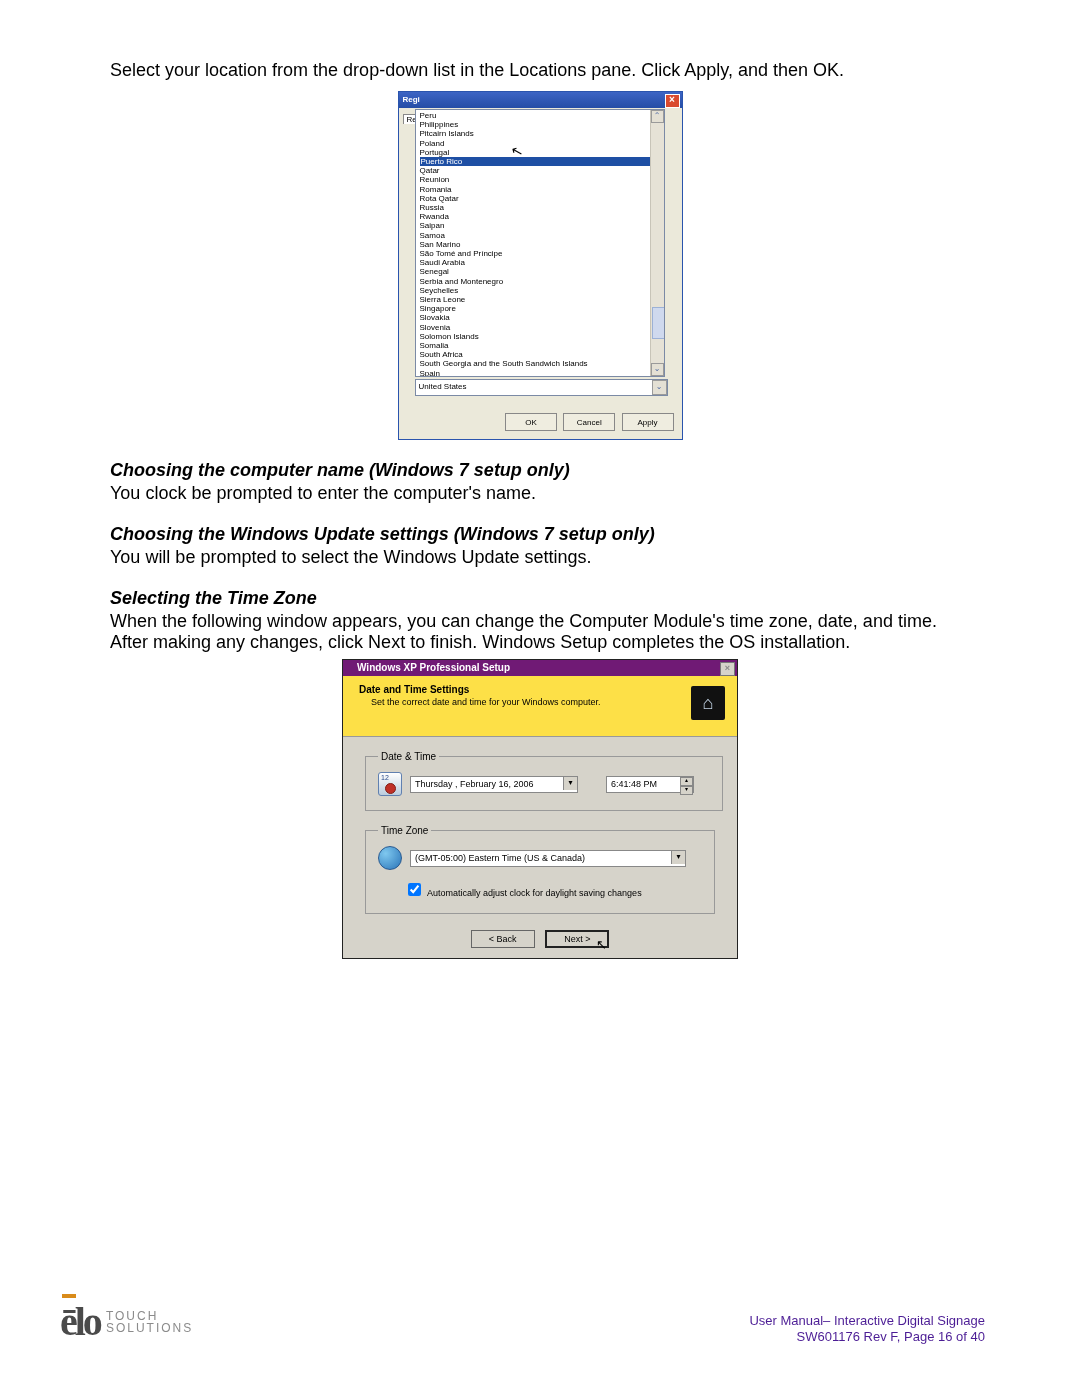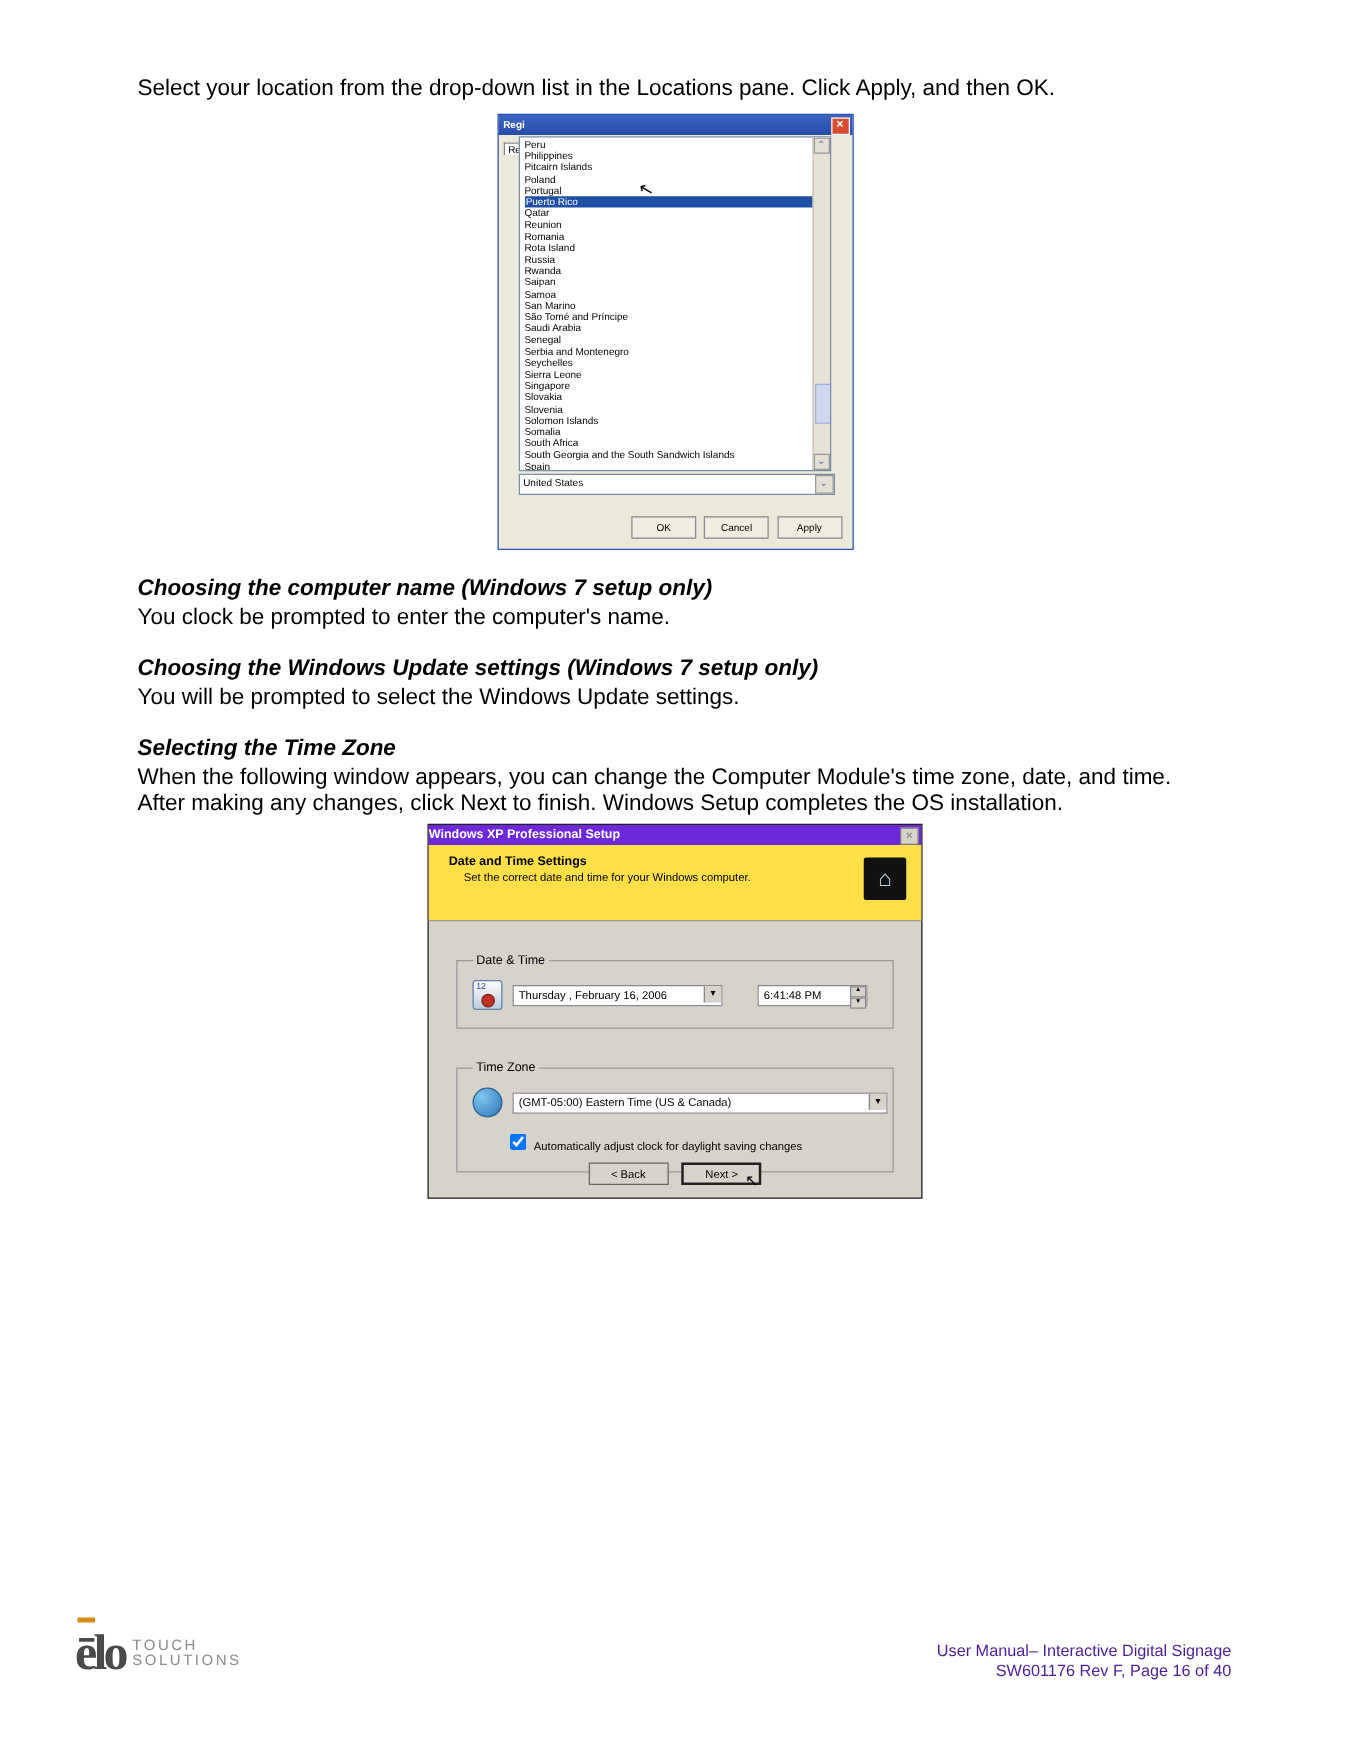--- a/index.html
+++ b/index.html
@@ -22,28 +22,28 @@
   .dlg1 .combo{position:absolute;left:16px;top:287px;width:248px;height:15px;border:1px solid #7b8aa5;background:#fff;font-size:8px;line-height:14px;padding-left:3px}
   .dlg1 .combo .drop{position:absolute;right:0;top:0;width:13px;height:13px;border:1px solid #9a9a9a;background:#e4e0d4;color:#4f6aa3;font-size:8px;text-align:center;line-height:11px}
   .dlg1 .btns{position:absolute;bottom:8px;right:8px}
   .dlg1 .btns button{width:52px;height:18px;font-size:8px;margin-left:4px;border:1px solid #888;background:#efede0}
   .cursor1{position:absolute;left:112px;top:51px;font-size:14px;color:#000;transform:rotate(-15deg)}
   
   h4{font-style:italic;font-weight:bold;font-size:18px;margin:20px 0 2px 0}
   p{margin:0 0 2px 0}
   
   .dlg2{width:394px;height:298px;background:#d6d3ca;border:1px solid #222;font-family:Tahoma,Arial,sans-serif;font-size:10px;position:relative}
-  .dlg2 .titlebar{height:16px;background:#6d28d9;color:#fff;font-weight:bold;padding-left:0;line-height:16px;font-size:10px;position:relative}
+  .dlg2 .titlebar{height:16px;background:#701a75;color:#fff;font-weight:bold;padding-left:14px;line-height:16px;font-size:10px;position:relative}
   .dlg2 .titlebar .x{position:absolute;right:2px;top:2px;width:13px;height:12px;border:1px solid #777;background:#d6d3ca;text-align:center;line-height:10px;color:#888;font-size:9px}
   .dlg2 .hdr{background:#fde047;height:52px;padding:8px 0 0 16px;border-bottom:1px solid #999;position:relative}
   .dlg2 .hdr b{font-size:10px}
   .dlg2 .hdr .sub{font-size:9px;margin-left:12px;margin-top:2px}
   .dlg2 .hdr .hicon{position:absolute;right:12px;top:10px;width:34px;height:34px;background:#111;border-radius:2px;display:flex;align-items:center;justify-content:center}
   .dlg2 .hdr .hicon span{color:#c3d3e4;font-size:18px}
-  .dlg2 fieldset{border:1px solid #999;margin:26px 22px 8px 22px;padding:10px 4px 14px 12px}
+  .dlg2 fieldset{border:1px solid #999;margin:14px 22px 8px 22px;padding:10px 28px 14px 12px}
   .dlg2 legend{font-size:10px;padding:0 3px}
   .dlg2 .row{display:flex;align-items:center}
   .dlg2 .ico{width:22px;height:22px;margin-right:8px}
   .dlg2 .ico.cal{background:linear-gradient(#fff,#bcd);border:1px solid #6080b0;position:relative;border-radius:3px}
   .dlg2 .ico.cal::before{content:"12";position:absolute;top:1px;left:2px;font-size:7px;color:#2a4a8a}
   .dlg2 .ico.cal::after{content:"";position:absolute;bottom:1px;left:6px;width:9px;height:9px;border-radius:50%;background:#c03028;border:1px solid #802018}
   .dlg2 .ico.globe{background:radial-gradient(circle at 30% 30%,#7fc8ef,#2a74b8);border-radius:50%;border:1px solid #2a5a90}
   .dlg2 .field{border:1px solid #888;background:#fff;font-size:9px;height:15px;line-height:14px;padding:0 4px;position:relative}
   .dlg2 .field .drop{position:absolute;right:0;top:0;width:13px;height:13px;border-left:1px solid #888;background:#d6d3ca;text-align:center;line-height:12px;font-size:8px}
   .dlg2 .spin{position:absolute;right:0;top:0;width:13px;height:15px}
@@ -79,21 +79,21 @@
       <div class="items" id="country-list">
           <div>Peru</div>
           <div>Philippines</div>
           <div>Pitcairn Islands</div>
           <div>Poland</div>
           <div>Portugal</div>
           <div class="sel">Puerto Rico</div>
           <div>Qatar</div>
           <div>Reunion</div>
           <div>Romania</div>
-          <div>Rota Island</div>
+          <div>Rota Qatar</div>
           <div>Russia</div>
           <div>Rwanda</div>
           <div>Saipan</div>
           <div>Samoa</div>
           <div>San Marino</div>
           <div>São Tomé and Príncipe</div>
           <div>Saudi Arabia</div>
           <div>Senegal</div>
           <div>Serbia and Montenegro</div>
           <div>Seychelles</div>

